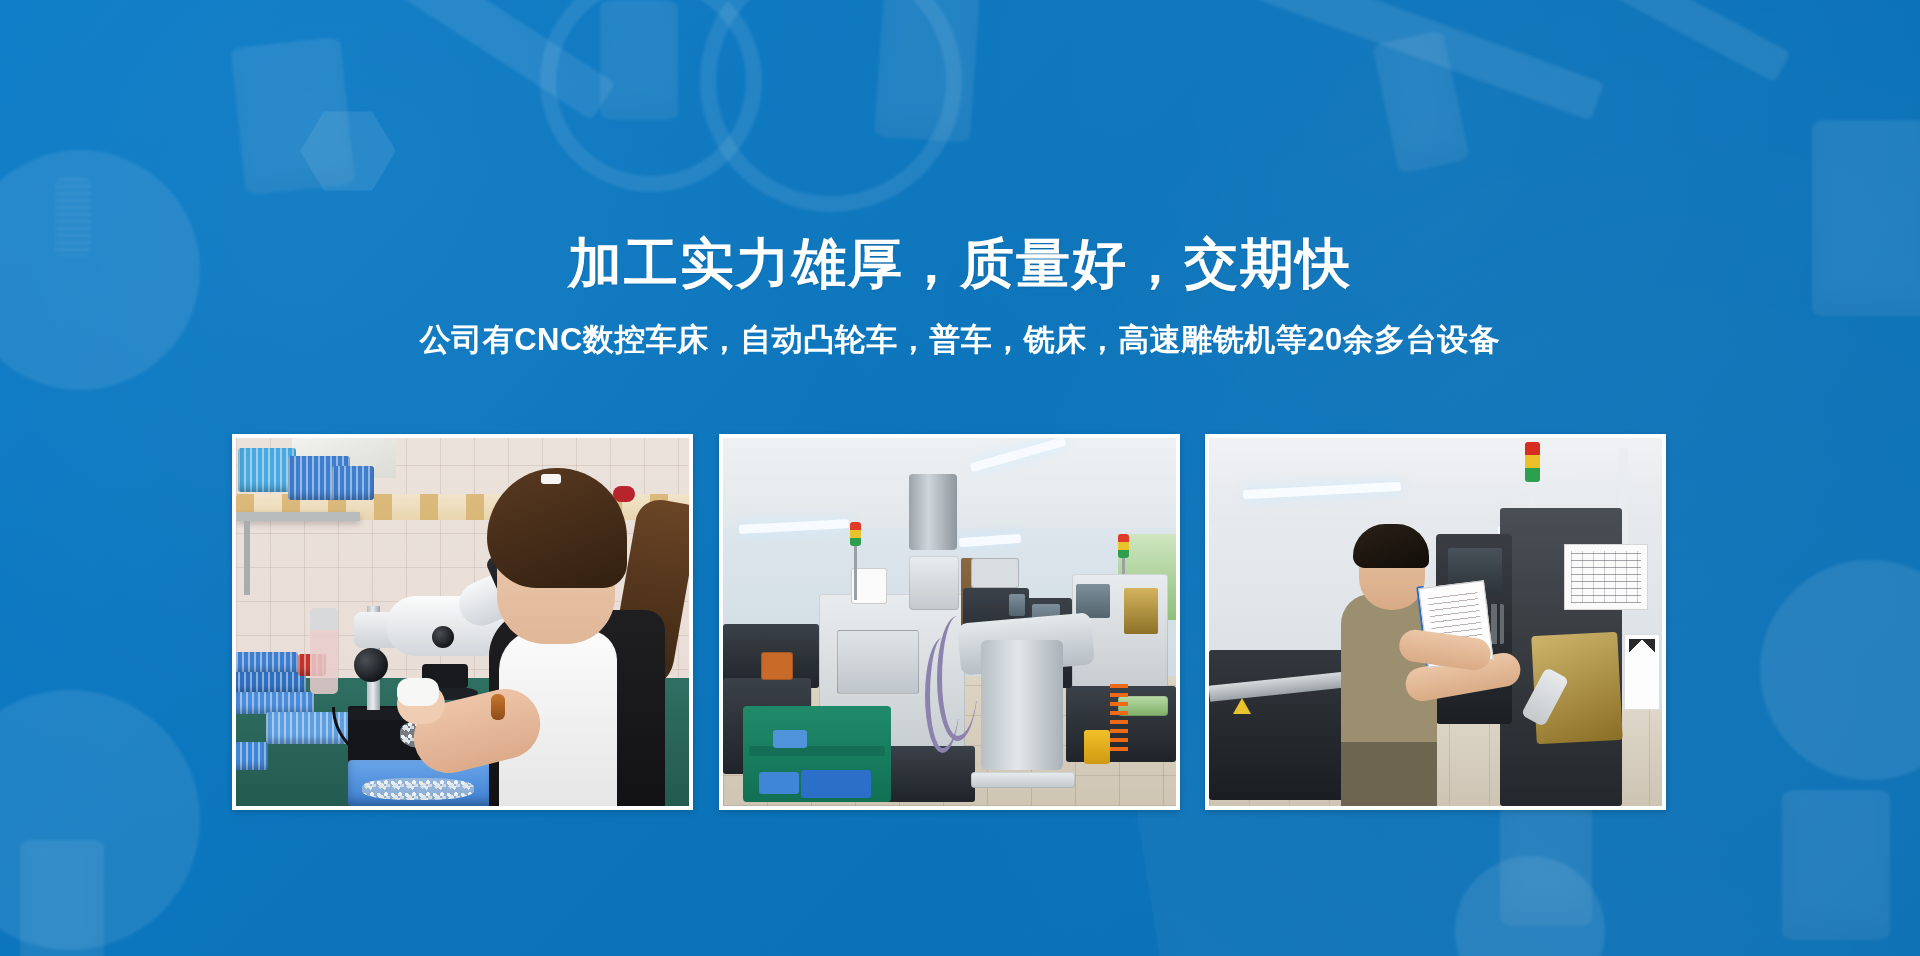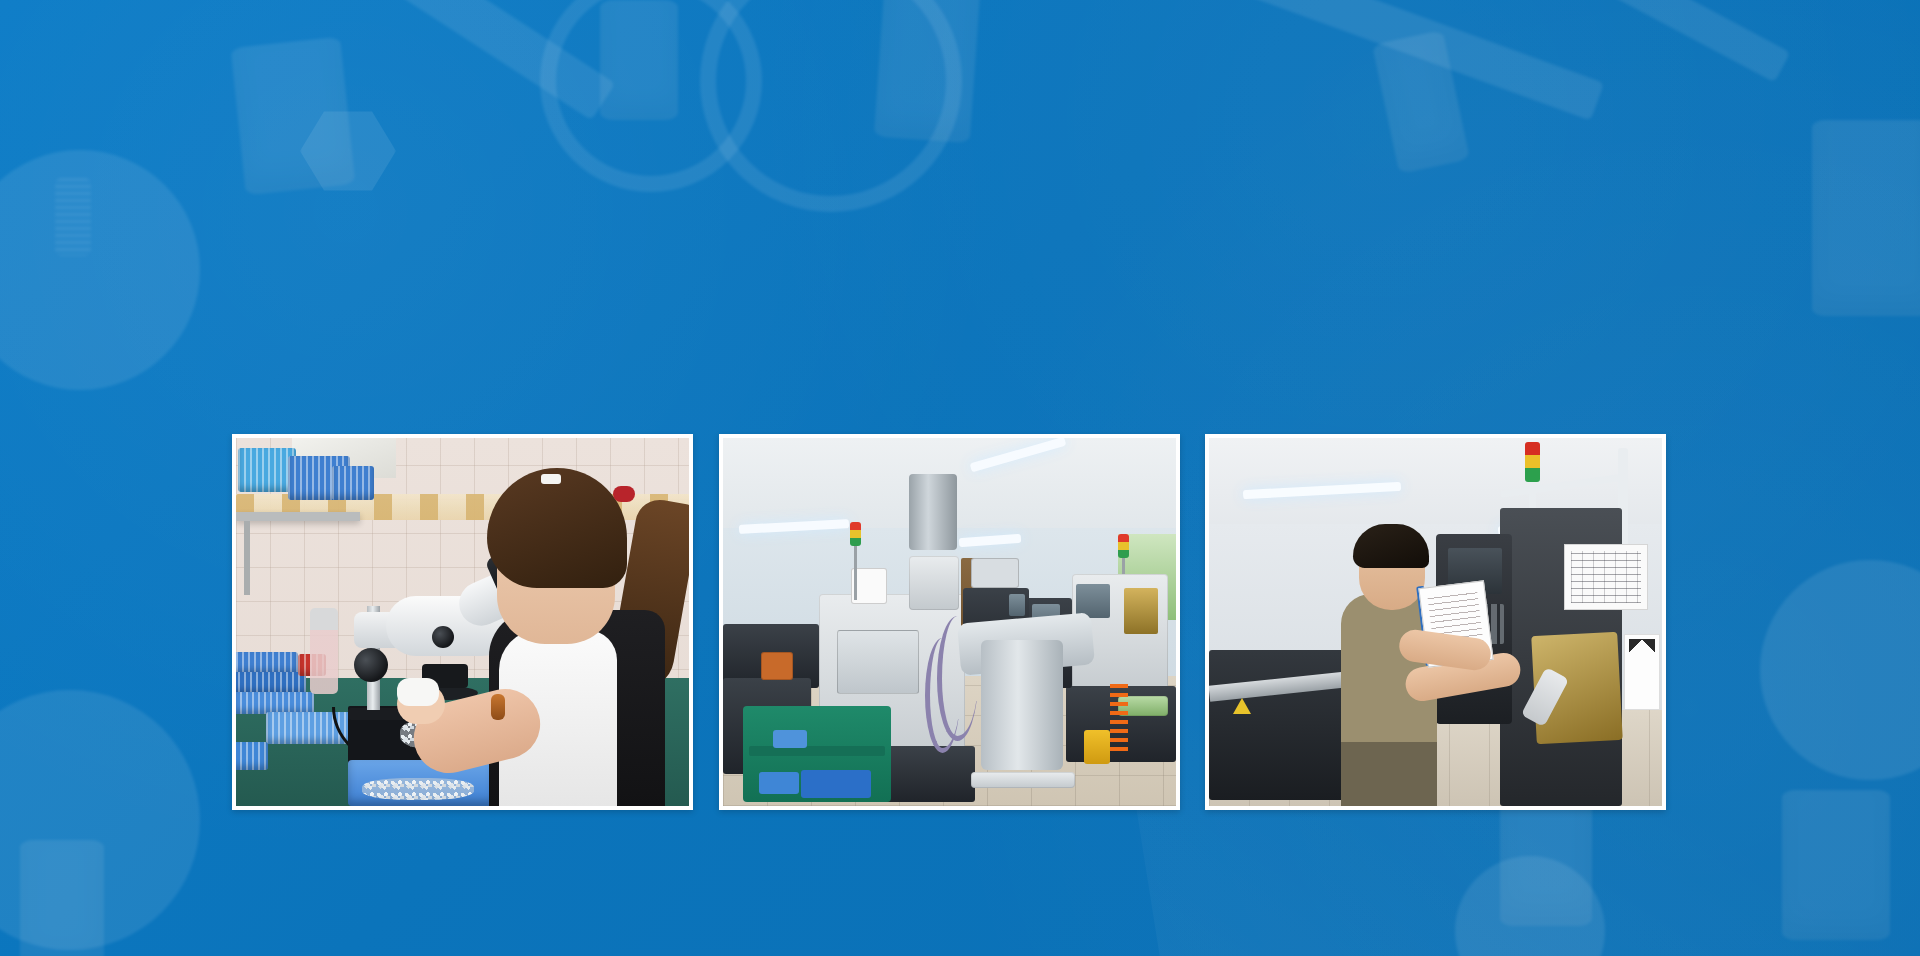--- a/index.html
+++ b/index.html
@@ -556,20 +556,24 @@
     <div class="ghost rod" style="left:1500px; top:-20px; width:300px; height:34px; transform:rotate(28deg);"></div>
     <div class="ghost cyl" style="left:1812px; top:120px; width:120px; height:196px;"></div>
     <div class="ghost disc" style="left:1760px; top:560px; width:220px; height:220px;"></div>
     <div class="ghost cyl" style="left:1782px; top:790px; width:108px; height:150px;"></div>
     <div class="ghost cyl" style="left:1500px; top:790px; width:92px; height:136px;"></div>
     <div class="ghost disc" style="left:1455px; top:856px; width:150px; height:150px;"></div>
     <div class="ghost disc" style="left:-60px; top:690px; width:260px; height:260px;"></div>
     <div class="ghost cyl" style="left:20px; top:840px; width:84px; height:130px;"></div>
   </div>
 
+  <div class="copy">
+    <h1 class="headline" data-bind="banner.headline">加工实力雄厚，质量好，交期快</h1>
+    <p class="subhead" data-bind="banner.subheadline">公司有CNC数控车床，自动凸轮车，普车，铣床，高速雕铣机等20余多台设备</p>
+  </div>
 
   <div class="gallery">
 
     <figure class="photo" style="margin:0;">
       <div class="scene">
         <div class="s1-wall"></div>
         <div class="s1-frieze"></div>
         <div class="s1-bag"></div>
         <div class="s1-shelf"></div>
         <div class="s1-shelf-leg"></div>

